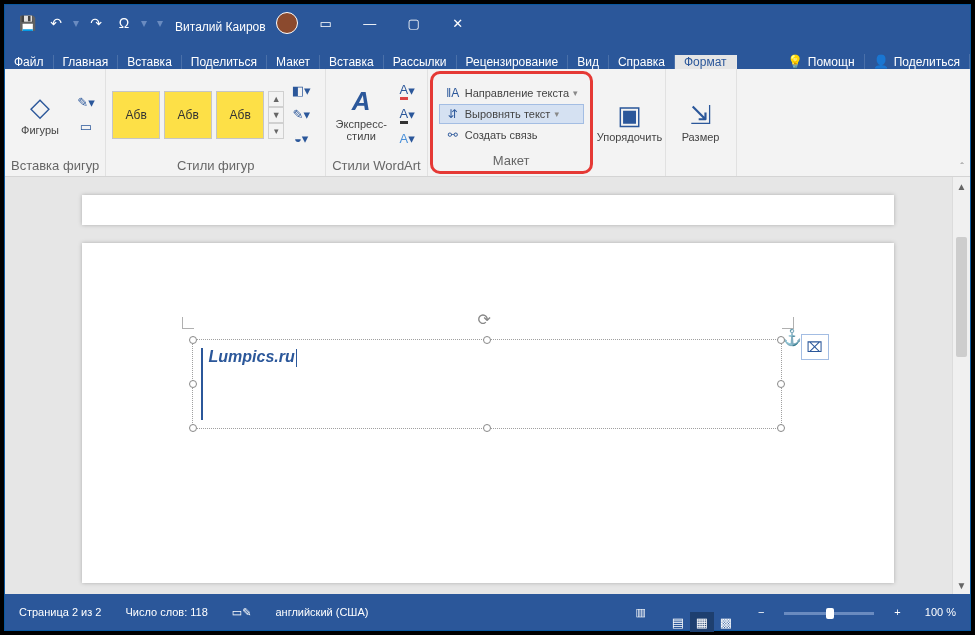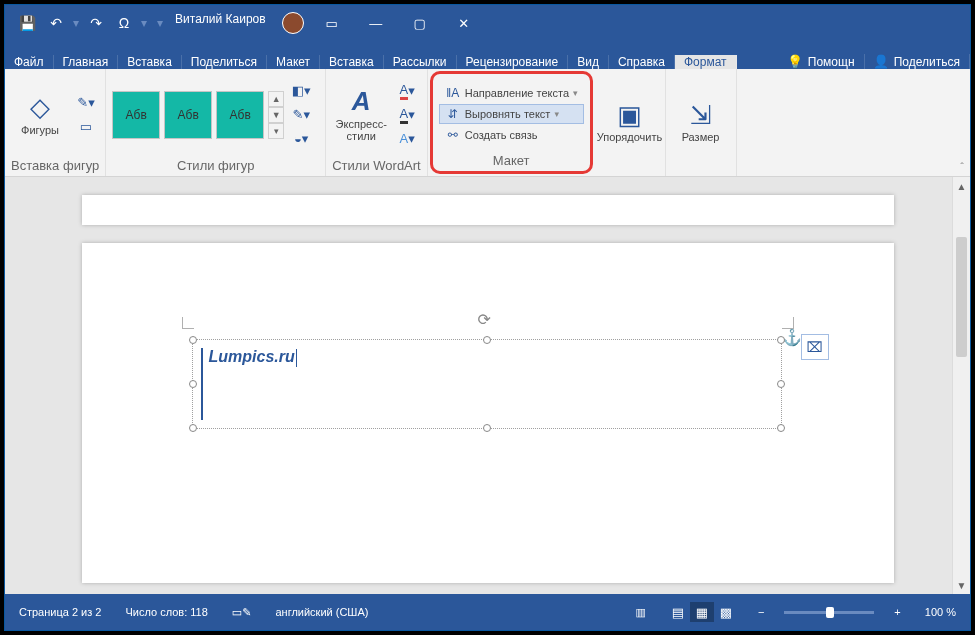--- a/index.html
+++ b/index.html
@@ -5,21 +5,21 @@
 * { margin: 0; padding: 0; box-sizing: border-box; font-family: "Segoe UI", Tahoma, sans-serif; }
 body { width: 975px; height: 635px; background: #000; padding: 4px; overflow: hidden; }
 .window { width: 967px; height: 627px; background: #fff; display: flex; flex-direction: column; border: 1px solid #0a58a0; }
 
 
 .titlebar { height: 36px; background: linear-gradient(to bottom, #2b579a, #2b579a); display: flex; align-items: center; color: #fff; font-size: 12px; }
 .qat { display: flex; align-items: center; gap: 2px; padding: 0 10px; }
 .qat-btn { width: 26px; height: 26px; display: flex; align-items: center; justify-content: center; cursor: pointer; font-size: 14px; }
 .qat-sep { color: #6a8bc0; margin: 0 2px; }
 .title-center { flex: 1; text-align: center; white-space: nowrap; font-size: 12px; }
-.title-user { display: flex; align-items: flex-start; gap: 16px; padding-right: 6px; }
+.title-user { display: flex; align-items: flex-end; gap: 10px; padding-right: 6px; }
 .avatar { width: 22px; height: 22px; border-radius: 50%; background: #8b4a2e; border: 1px solid #fff; }
 .winbtns { display: flex; }
 .winbtn { width: 44px; height: 36px; display: flex; align-items: center; justify-content: center; cursor: pointer; font-size: 13px; }
 
 
 .tabs { height: 28px; background: #2b579a; display: flex; align-items: flex-end; color: #fff; font-size: 12px; }
 .tab { padding: 0 9px; display: flex; align-items: center; cursor: pointer; border-right: 1px solid rgba(255,255,255,0.15); white-space: nowrap; }
 .tab.active { background: #e5e5e5; color: #2b579a; }
 .tab-right { margin-left: auto; display: flex; }
 .tab-icon { margin-right: 4px; font-size: 13px; }
@@ -30,21 +30,21 @@
 .group-body { flex: 1; display: flex; align-items: center; gap: 4px; }
 .group-label { text-align: center; font-size: 13px; color: #666; padding: 2px 0 3px; position: relative; }
 
 .big-btn { display: flex; flex-direction: column; align-items: center; justify-content: center; width: 58px; height: 72px; cursor: pointer; font-size: 11px; color: #444; text-align: center; line-height: 1.1; }
 .big-btn .ico { font-size: 26px; color: #2b579a; margin-bottom: 2px; }
 
 .small-stack { display: flex; flex-direction: column; gap: 2px; }
 .small-btn { width: 26px; height: 22px; display: flex; align-items: center; justify-content: center; cursor: pointer; font-size: 13px; color: #2b579a; border: 1px solid transparent; }
 
 .style-gallery { display: flex; gap: 4px; }
-.style-item { width: 48px; height: 48px; border: 1px solid #c5c5c5; background: #14b8a6; display: flex; align-items: center; justify-content: center; font-size: 12px; color: #333; cursor: pointer; }
+.style-item { width: 48px; height: 48px; border: 1px solid #c5c5c5; background: #fde047; display: flex; align-items: center; justify-content: center; font-size: 12px; color: #333; cursor: pointer; }
 .style-arrows { width: 16px; display: flex; flex-direction: column; }
 .style-arrows div { height: 16px; display: flex; align-items: center; justify-content: center; font-size: 9px; color: #666; border: 1px solid #d0d0d0; cursor: pointer; }
 
 
 .highlight-group { border: 3px solid #e53935; border-radius: 10px; margin: 2px 2px; padding: 2px 6px 0; }
 .text-btns { display: flex; flex-direction: column; gap: 1px; }
 .text-btn { display: flex; align-items: center; gap: 4px; font-size: 11px; color: #444; padding: 2px 5px; cursor: pointer; border: 1px solid transparent; white-space: nowrap; }
 .text-btn.sel { background: #d5e1f2; border: 1px solid #a3bde3; }
 .text-btn .ti { width: 16px; font-size: 12px; color: #2b579a; text-align: center; }
 
@@ -67,21 +67,21 @@
 .anchor { position: absolute; right: -22px; top: -12px; color: #2b579a; font-size: 16px; }
 .layout-opt { position: absolute; right: -48px; top: -6px; width: 28px; height: 26px; border: 1px solid #a3bde3; background: #fff; display: flex; align-items: center; justify-content: center; cursor: pointer; color: #2b579a; font-size: 14px; }
 .tb-content { position: absolute; left: 8px; top: 8px; right: 8px; bottom: 8px; border-left: 2px solid #2b579a; padding-left: 6px; font-style: italic; color: #2b579a; font-size: 16px; font-weight: 600; }
 .cursor-line { display: inline-block; border-right: 1px solid #2b579a; height: 18px; vertical-align: middle; margin-left: 1px; }
 
 .vscroll { position: absolute; right: 0; top: 0; bottom: 0; width: 18px; background: #f0f0f0; border-left: 1px solid #dcdcdc; }
 .vs-btn { height: 18px; display: flex; align-items: center; justify-content: center; font-size: 10px; color: #666; cursor: pointer; }
 .vs-thumb { position: absolute; left: 3px; right: 3px; top: 60px; height: 120px; background: #cdcdcd; border-radius: 2px; cursor: pointer; }
 
 
-.status { height: 24px; background: #2b579a; color: #fff; display: flex; align-items: center; font-size: 11px; padding: 18px 10px; gap: 16px; }
+.status { height: 24px; background: #2b579a; color: #fff; display: flex; font-size: 11px; padding: 18px 10px; gap: 16px; }
 .status .sep { flex: 1; }
 .status-btn { display: flex; align-items: center; gap: 4px; cursor: pointer; padding: 0 4px; }
 .zoom-slider { width: 90px; height: 3px; background: #6a8bc0; position: relative; }
 .zoom-thumb { position: absolute; left: 42px; top: -4px; width: 8px; height: 11px; background: #fff; border-radius: 2px; }
 .view-btns { display: flex; gap: 0; }
 .view-btn { width: 24px; height: 20px; display: flex; align-items: center; justify-content: center; cursor: pointer; font-size: 13px; }
 .view-btn.on { background: #1e3f6f; }
 </style>
 </head>
 <body>

